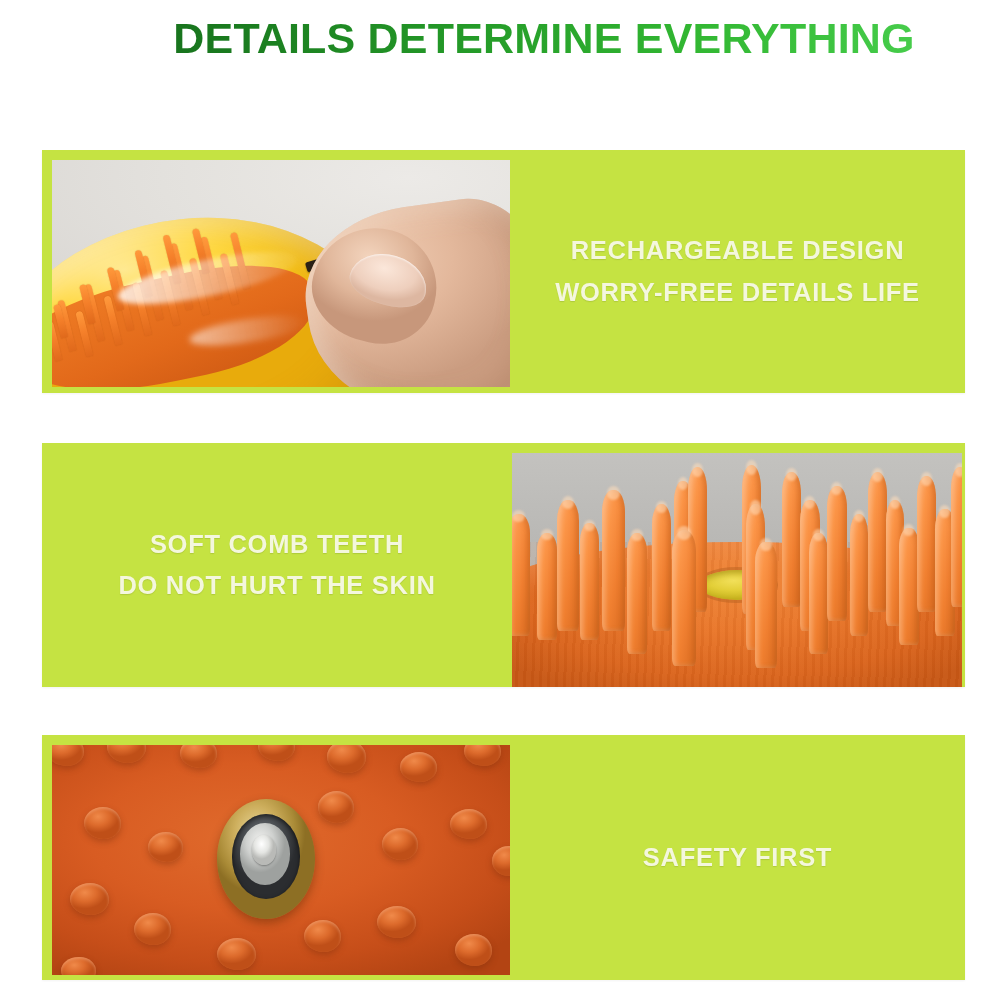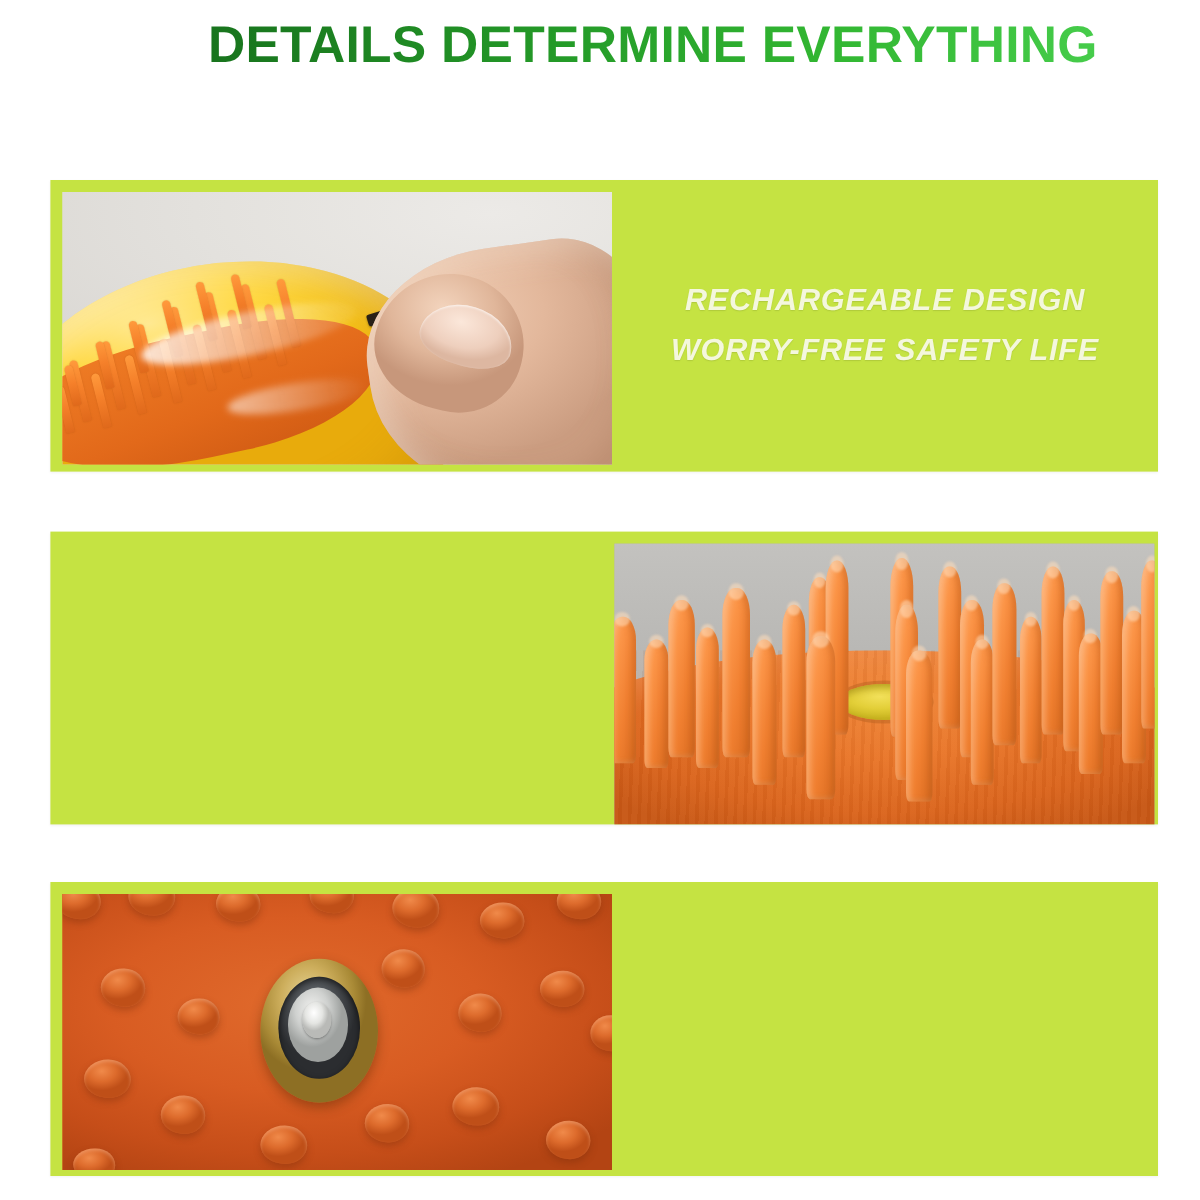--- a/index.html
+++ b/index.html
@@ -62,21 +62,20 @@
     flex-direction: column;
     align-items: center;
     justify-content: center;
     text-align: center;
     color: #f4f7dd;
     font-size: 25.5px;
     font-weight: bold;
     letter-spacing: 0.7px;
     line-height: 1.62;
     text-shadow: 0 1px 1px rgba(120,140,40,0.28);
-    font-style: italic;
   }
   .cap-line { display: block; white-space: nowrap; }
 
   .photo {
     position: absolute;
     overflow: hidden;
   }
 
   
   .ph1 { background: #dedcd8; }
@@ -343,26 +342,30 @@
     <div class="usb-plug"></div>
     <div class="usb-cable"></div>
     <div class="usb-tail"></div>
     <div class="hand"></div>
     <div class="thumb"></div>
     <div class="nail"></div>
   </div>
 
   <div class="panel-caption" style="left:468px; top:0; width:455px; height:243px;">
     <span class="cap-line">RECHARGEABLE DESIGN</span>
-    <span class="cap-line">WORRY-FREE SAFETY LIFE</span>
+    <span class="cap-line">WORRY-FREE DETAILS LIFE</span>
   </div>
 </div>
 
 <div class="panel" style="left:42px; top:443px; width:923px; height:244px;">
 
+  <div class="panel-caption" style="left:0; top:0; width:470px; height:244px;">
+    <span class="cap-line">SOFT COMB TEETH</span>
+    <span class="cap-line">DO NOT HURT THE SKIN</span>
+  </div>
 
   <div class="photo ph2" style="left:470px; top:10px; width:450px; height:234px;">
     <div class="bg-grey"></div>
     <div class="pad"></div>
     <div class="pad-ridges"></div>
     <div class="hole"></div>
 
     <div class="tooth" style="left:-1%;  top:26%; width:5.0%; height:52%;"></div>
     <div class="tooth" style="left:5.5%; top:34%; width:4.6%; height:46%;"></div>
     <div class="tooth" style="left:10%;  top:20%; width:4.8%; height:56%;"></div>
@@ -418,14 +421,15 @@
     <div class="nub" style="left:88%;  top:82%;  width:8%;  height:14%;"></div>
     <div class="nub" style="left:2%;   top:92%;  width:7.5%;height:12%;"></div>
 
     <div class="port-ring"></div>
     <div class="port-dark"></div>
     <div class="port-inner"></div>
     <div class="port-pin"></div>
   </div>
 
   <div class="panel-caption" style="left:468px; top:0; width:455px; height:245px;">
+    <span class="cap-line">SAFETY FIRST</span>
   </div>
 </div>
 
 </body></html>

